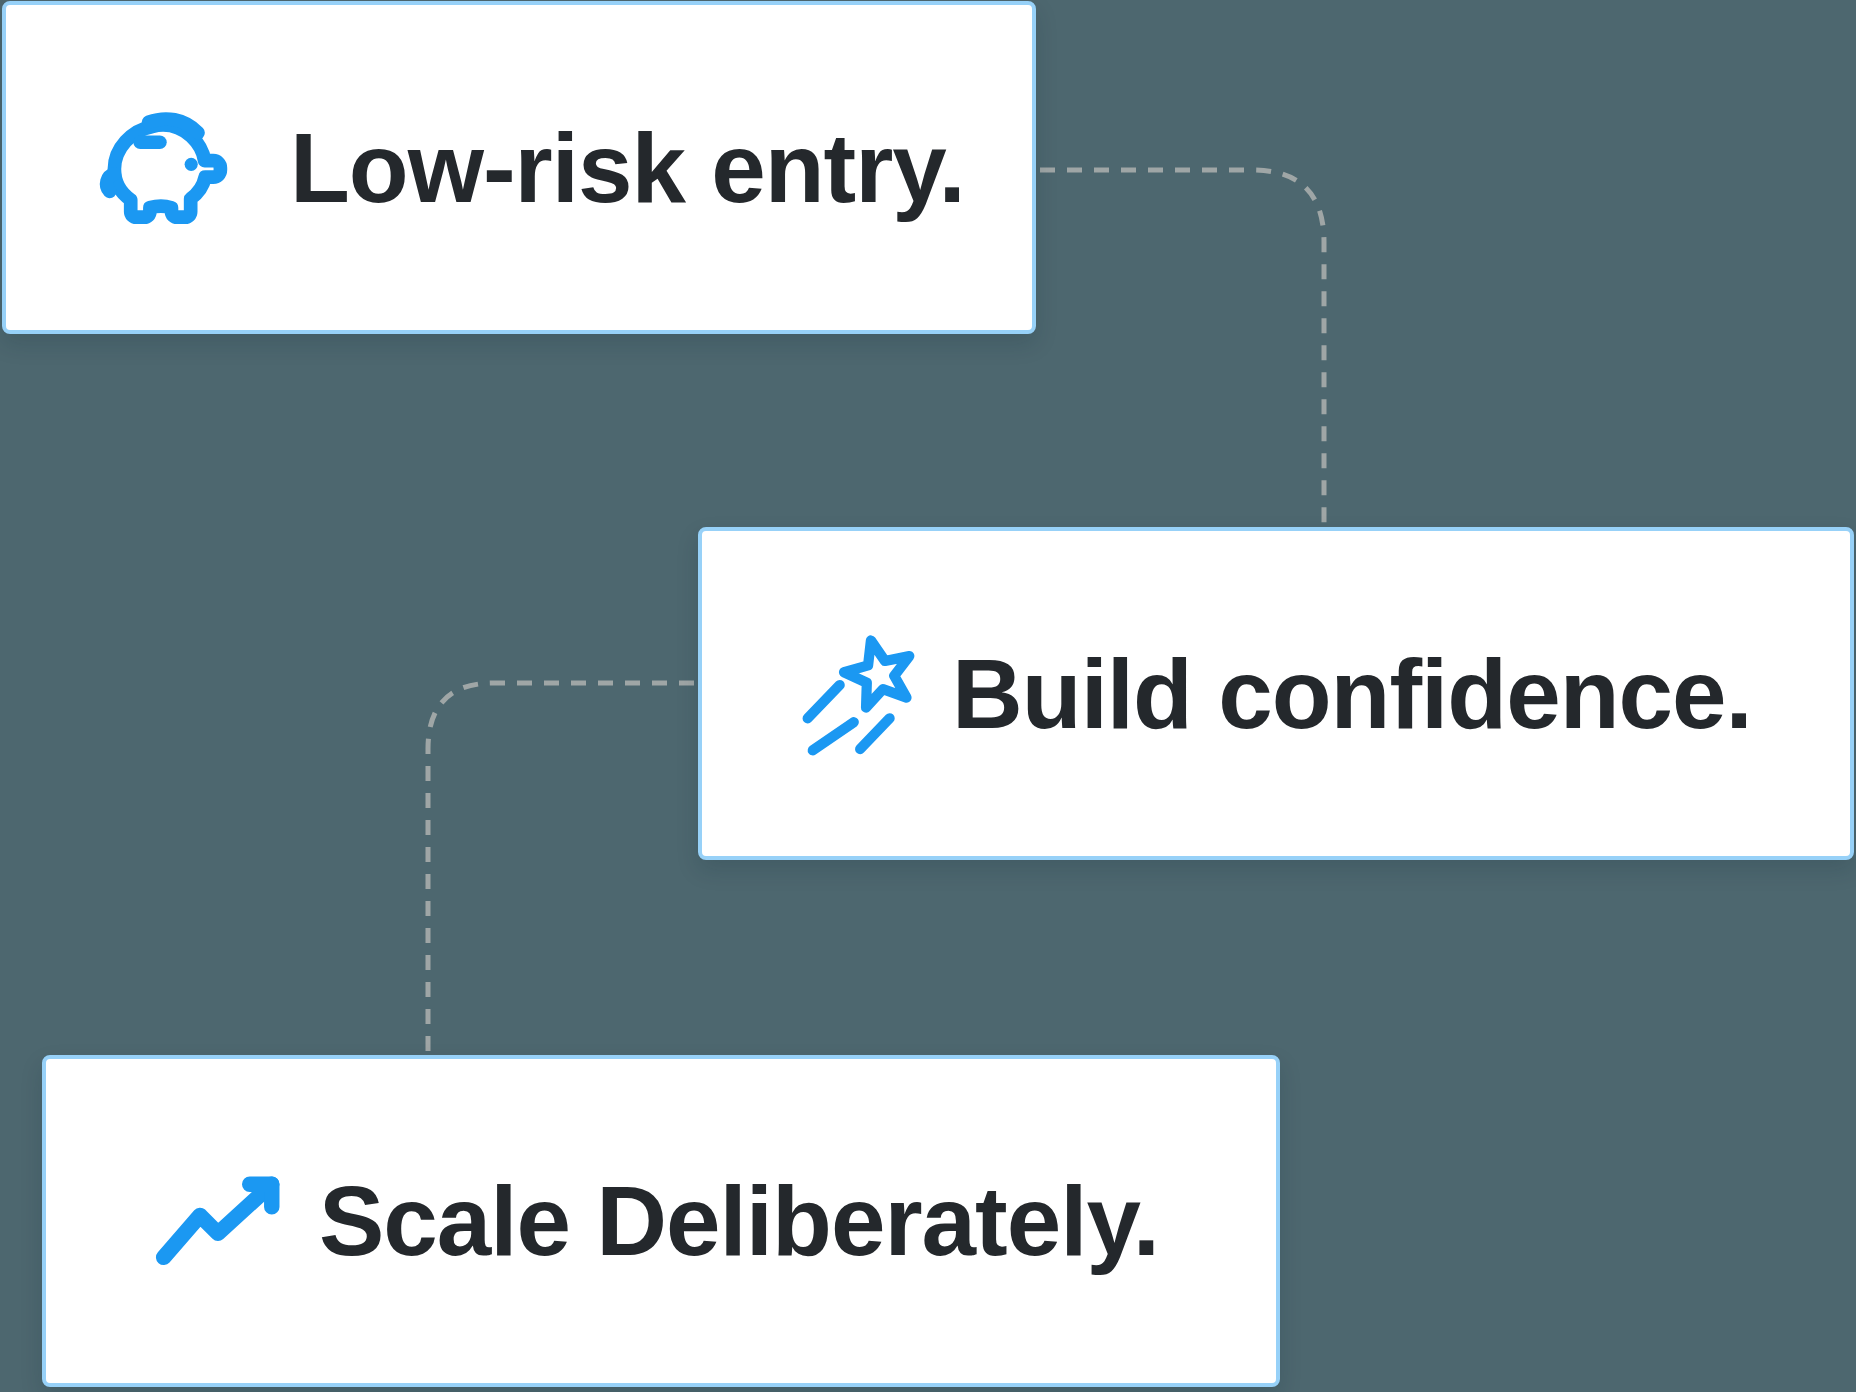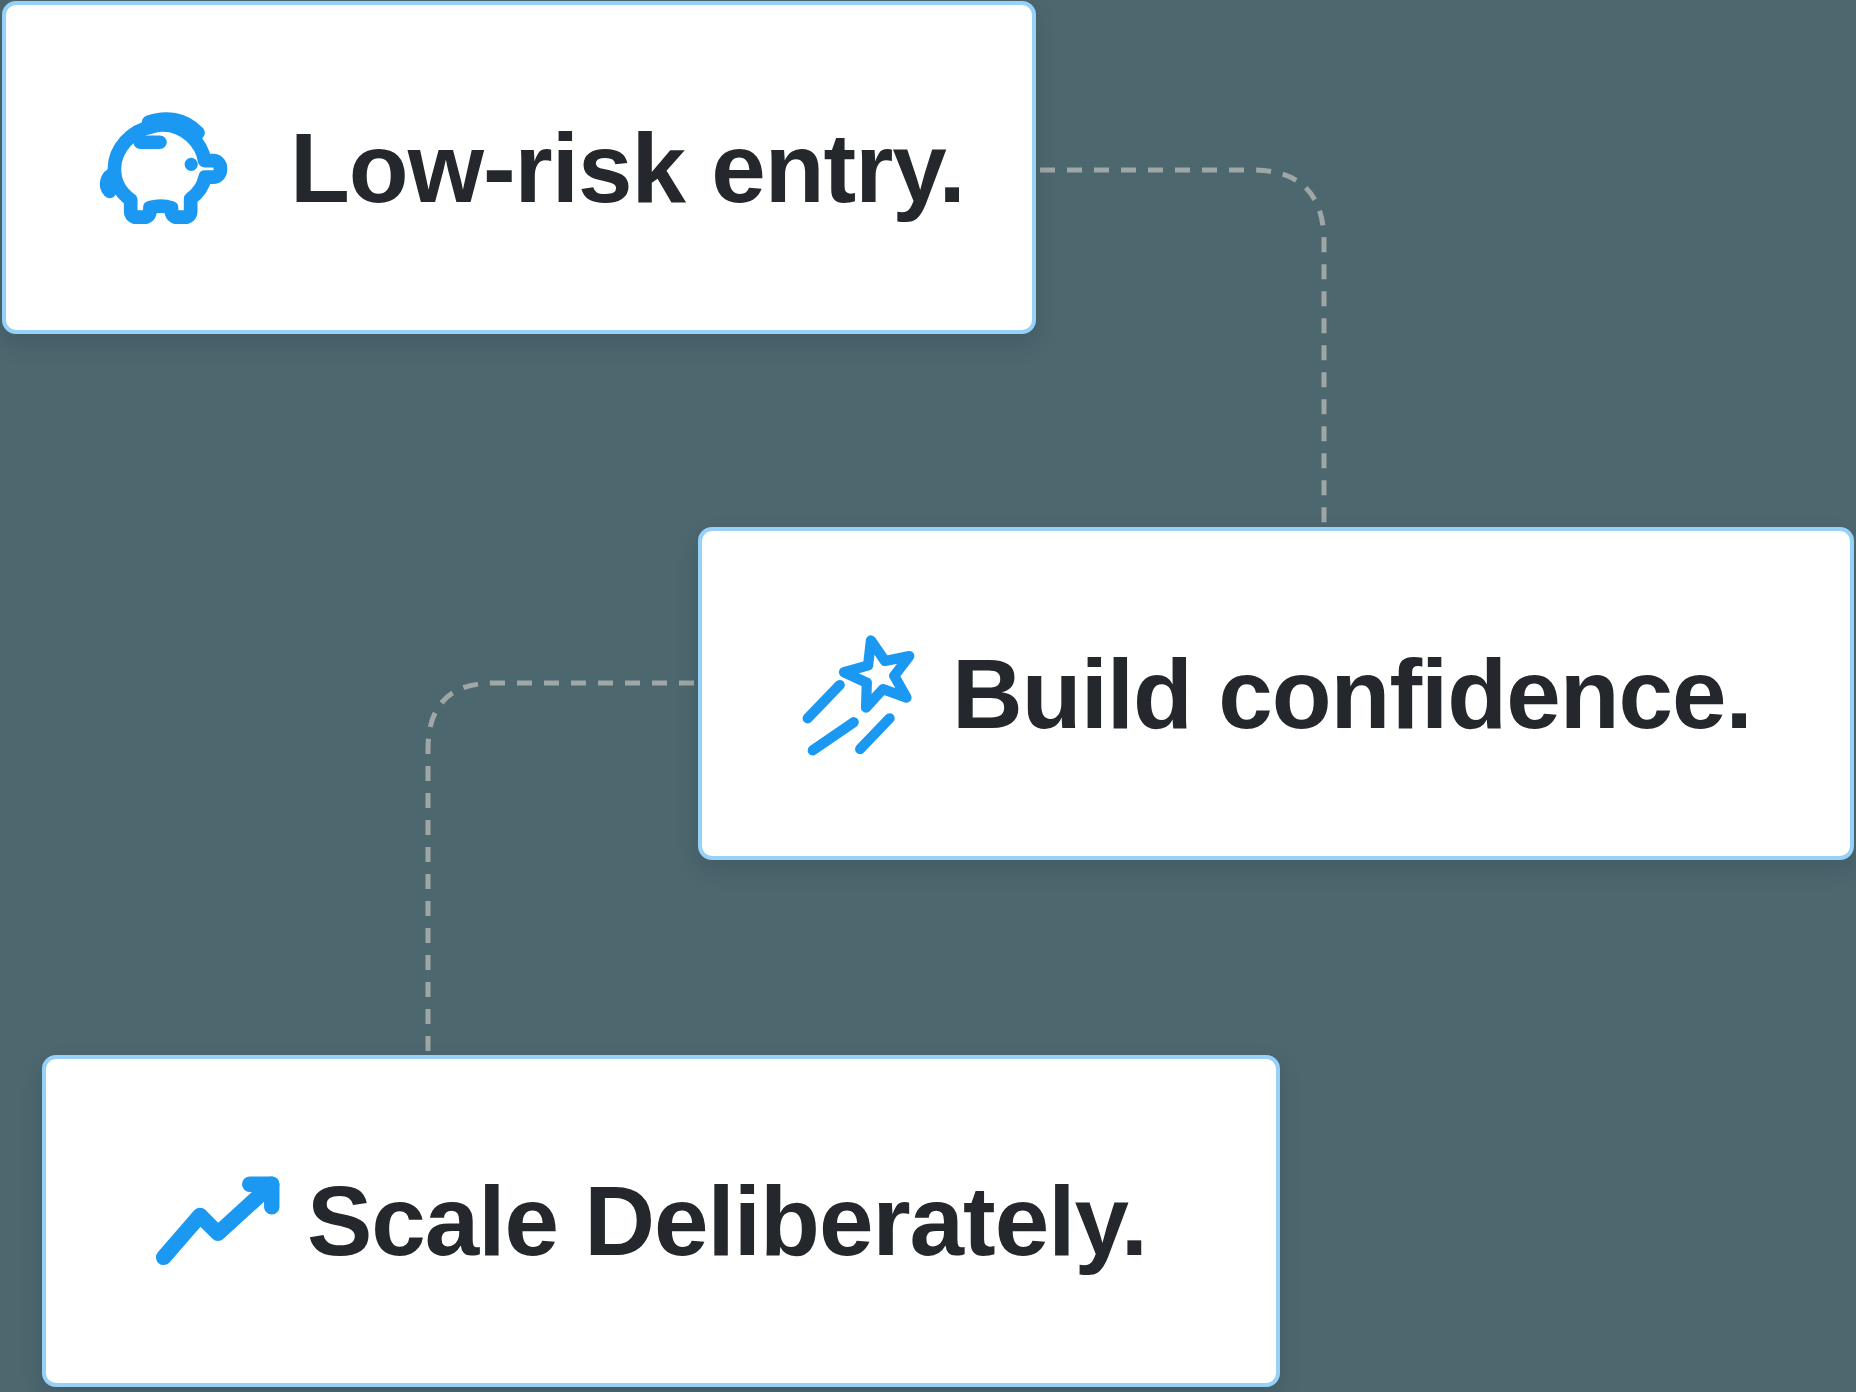--- a/index.html
+++ b/index.html
@@ -23,28 +23,28 @@
     stroke: var(--connector, #9fa6a6);
     stroke-width: 5;
     stroke-dasharray: 15 12;
   }
 
   .card {
     position: absolute;
     box-sizing: border-box;
     background: var(--card-bg, #ffffff);
     border: 4px solid var(--card-border, #97d1f8);
-    border-radius: 14px;
+    border-radius: 8px;
     display: flex;
     align-items: center;
     box-shadow: 0 10px 22px rgba(12, 38, 48, 0.16);
   }
   .card--one   { left: 2px;   top: 1px;    width: 1034px; height: 333px; padding-left: 90px;  gap: 52px; }
   .card--two   { left: 698px; top: 527px;  width: 1156px; height: 333px; padding-left: 98px;  gap: 24px; }
-  .card--three { left: 42px;  top: 1055px; width: 1238px; height: 332px; padding-left: 107px; gap: 24px; }
+  .card--three { left: 42px;  top: 1055px; width: 1238px; height: 332px; padding-left: 107px; gap: 36px; }
 
   .card-label {
     font-size: 98px;
     font-weight: 700;
     letter-spacing: -1px;
     line-height: 1;
     color: var(--text, #24282c);
     white-space: nowrap;
   }
 

